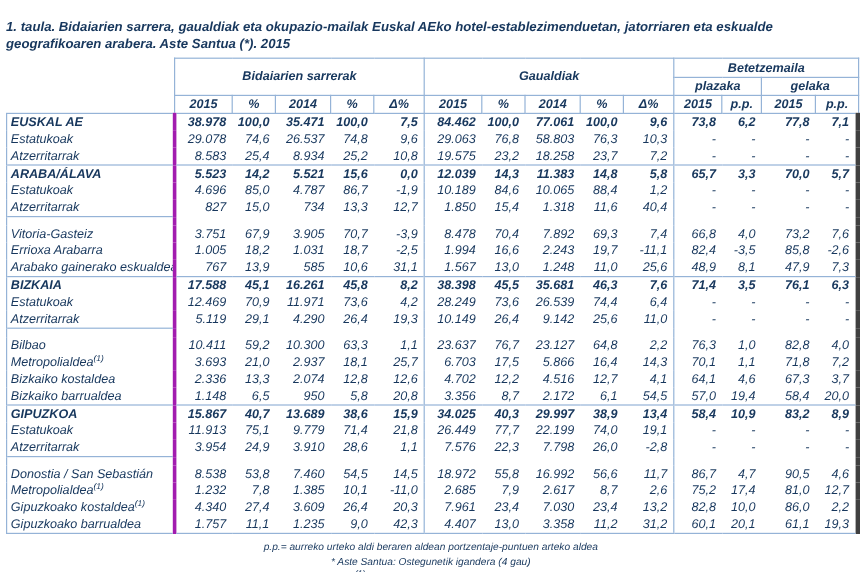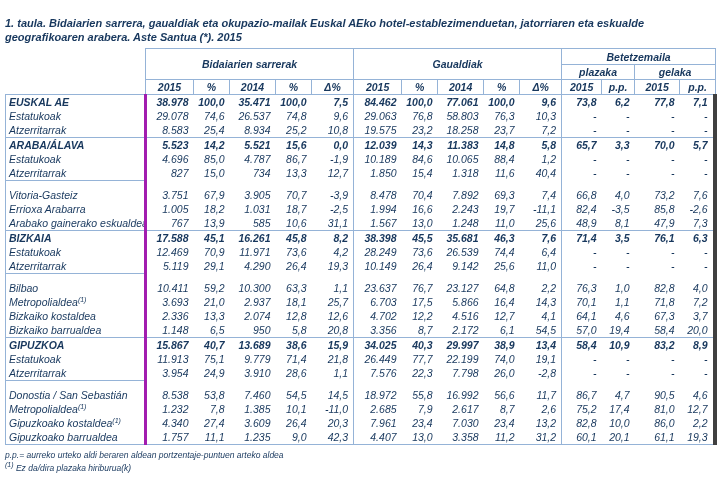--- a/index.html
+++ b/index.html
@@ -18,21 +18,21 @@
   td.g0{border-left:1px solid #95B3D7;}
   td.end{border-right:6px solid #404040;}
   td.lbl{text-align:left;padding-left:3px;border-left:1px solid #95B3D7;border-right:3px solid #a21caf;}
   tr.total td{font-weight:bold;}
   tr.rule td{border-top:1px solid #95B3D7;}
   tr.gaprow td{height:7px;line-height:7px;}
   tr.gaprow td.lbl{border-top:1px solid #95B3D7;}
   tbody tr.lastrow td{border-bottom:1px solid #95B3D7;}
   sup{font-size:7px;vertical-align:super;line-height:0;}
   .foot{font-size:8.5px;line-height:12px;margin-top:4px;color:#17375D;}
-  .foot div{margin:0 0 1px 0;}
+  .foot div{margin:0 0 1px 0;text-align:center;}
 </style>
 </head>
 <body>
 
 <div class="page">
   <div class="title">1. taula. Bidaiarien sarrera, gaualdiak eta okupazio-mailak Euskal AEko hotel-establezimenduetan, jatorriaren eta eskualde geografikoaren arabera. Aste Santua (*). 2015</div>
 
   <table>
     <colgroup>
       <col style="width:140px">
@@ -521,16 +521,17 @@
           <td class="num g0">60,1</td>
           <td class="num">20,1</td>
           <td class="num">61,1</td>
           <td class="num end">19,3</td>
         </tr>
       </tbody>
   </table>
 
   <div class="foot">
     <div>p.p.= aurreko urteko aldi beraren aldean portzentaje-puntuen arteko aldea</div>
+    <div>* Aste Santua: Ostegunetik igandera (4 gau)</div>
     <div><sup>(1)</sup><span> Ez da/dira plazaka hiriburua(k)</span></div>
   </div>
 
 </div>
 
 </body></html>

